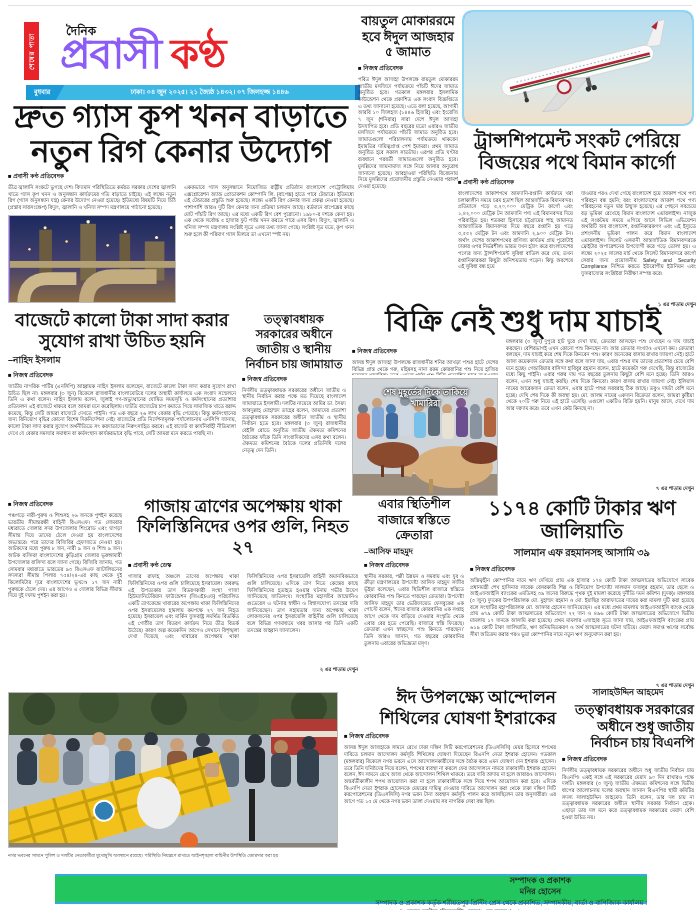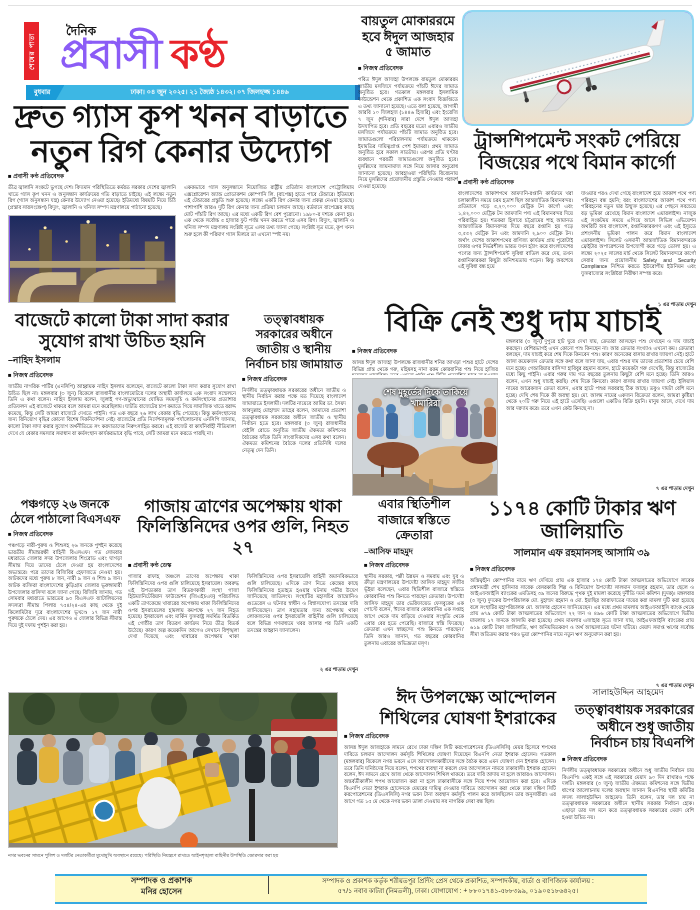--- a/index.html
+++ b/index.html
@@ -31,34 +31,34 @@
   .datebar .day {
     background:#1b9cd8; color:#fff; font-size:6.5px; font-weight:bold; height:100%;
     display:flex; align-items:center; padding:0 14px 0 8px;
     clip-path:polygon(0 0,100% 0,78% 100%,0 100%);
   }
   .datebar .dateline { flex:1; text-align:center; color:#fff; font-size:6.5px; font-weight:bold; }
   .datebar .endcap { background:#1b75bc; width:5px; height:100%; }
 
   
   .footer {
-    background:#fef9c3; border-top:2px solid #36a9e1; border-bottom:2px solid #36a9e1;
-    display:flex; align-items:flex-start;
+    background:#22c55e; border-top:2px solid #36a9e1; border-bottom:2px solid #36a9e1;
+    display:flex; align-items:flex-end;flex-direction:column;
   }
   .footer .left { width:36%; text-align:center; font-size:8px; font-weight:bold; color:#222; line-height:1.35; }
   .footer .divider { width:1px; height:18px; background:#444; }
   .footer .right { flex:1; text-align:center; font-size:6.5px; color:#222; line-height:1.5; }
 
   .caption-overlay {
     position:absolute; color:#fff; font-weight:bold; font-size:8.5px; line-height:1.25;
     text-align:center; text-shadow:0 0 2px #000,0 0 3px #000;
     font-family:"Liberation Serif","DejaVu Serif",serif;
   }
   .photo-caption { font-size:4.6px; color:#444; margin-top:2px; }
-  .name-label { font-size:8.5px; font-weight:normal; text-align:center; color:#111; }
+  .name-label { font-size:8.5px; font-weight:bold; text-align:center; color:#111; }
   .topline { position:absolute; left:8px; right:8px; top:5px; border-top:1px solid #e2e2e2; }
 </style>
 </head>
 <body>
 
 <div class="page">
   <div class="topline"></div>
 
   <div class="abs" style="left:8px;top:8px;width:346px;height:92px;">
     <div class="abs edition-tab" style="left:16px;top:14px;height:58px;">শেষের পাতা</div>
@@ -212,21 +212,20 @@
         <div class="caption-overlay" style="left:20px;top:8px;width:105px;">শেষ মুহূর্তের দিকে তাকিয়ে খামারিরা</div>
       </div>
     </div>
     <div class="abs" style="left:154px;top:32px;width:188px;">
       <div class="body-text" style="height:146px;">মঙ্গলবার (৩ জুন) দুপুরে হাট ঘুরে দেখা যায়, ক্রেতারা আসছেন পশু দেখছেন ও দাম যাচাই করছেন। বেশিরভাগই এখন কোনো পশু কিনছেন না। আর ক্রেতার সংখ্যাও এখনো কম। ক্রেতারা বলছেন, দাম যাচাই করে শেষ দিকে কিনবেন পশু। কারণ অনেকের বাসায় রাখার জায়গা নেই। হাটে আসা কয়েকজন ক্রেতার সঙ্গে কথা বলে জানা যায়, এবার পশুর দাম তাদের প্রত্যাশার চেয়ে বেশি মনে হচ্ছে। গেন্ডারিয়ার বাসিন্দা হাবিবুর রহমান বলেন, হাটে কয়েকটা গরু দেখেছি, কিন্তু বাজেটের মধ্যে কিছু পাইনি। এবার গরুর দাম গত বছরের তুলনায় কিছুটা বেশি মনে হচ্ছে। তিনি আরও বলেন, এখন শুধু যাচাই করছি। শেষ দিকে কিনবো। কারণ বাসায় রাখার জায়গা নেই। ইলিয়াস নামের আরেকজন ক্রেতা বলেন, এবার হাটে পশুর সরবরাহ ঠিক আছে। তবুও দামটা বেশি মনে হচ্ছে। দেখি শেষ দিকে কী অবস্থা হয়। মো. আলম নামের একজন বিক্রেতা বলেন, আমরা কুষ্টিয়া থেকে ২০টি গরু নিয়ে এই হাটে এসেছি। এগুলো একটিও বিক্রি হয়নি। মানুষ আসে, দেখে দাম আর দরদাম করে। তবে এখন কেউ কিনছে না।</div>
       <span class="cont">৭ এর পাতায় দেখুন</span>
     </div>
   </div>
 
   <div class="abs" style="left:8px;top:497px;width:114px;height:190px;">
-    <div class="hl" style="font-size:11.5px;line-height:1.3;">পঞ্চগড়ে ২৬ জনকে ঠেলে পাঠালো বিএসএফ</div>
     <div class="byline">■ নিজস্ব প্রতিবেদক</div>
     <div class="body-text" style="height:128px;">পঞ্চগড়ে নারী-পুরুষ ও শিশুসহ ২৬ জনকে পুশইন করেছে ভারতীয় সীমান্তরক্ষী বাহিনী বিএসএফ। গত সোমবার মধ্যরাতে জেলার সদর উপজেলার শিংরোড এবং ঘাগড়া সীমান্ত দিয়ে তাদের ঠেলে দেওয়া হয় বাংলাদেশের অভ্যন্তরে। পরে তাদের বিজিবির হেফাজতে নেওয়া হয়। আটকদের মধ্যে পুরুষ ৮ জন, নারী ৯ জন ও শিশু ৯ জন। আটক ব্যক্তিরা বাংলাদেশের কুড়িগ্রাম জেলার ভূরুঙ্গামারী উপজেলার বাসিন্দা বলে জানা গেছে। বিজিবি জানায়, গত সোমবার মধ্যরাতে ভারতের ৯৩ বিএসএফ ব্যাটালিয়নের সদস্যরা সীমান্ত পিলার ৭৫৪/২৪-এর কাছ থেকে দুই কিলোমিটার দূরে বাংলাদেশের ভূখণ্ডে ১৭ জন নারী পুরুষকে ঠেলে দেয়। এর আগেও এ জেলার বিভিন্ন সীমান্ত দিয়ে দুই দফায় পুশইন করা হয়।</div>
   </div>
 
   <div class="abs" style="left:128px;top:497px;width:230px;height:190px;">
     <div class="hl" style="font-size:17px;line-height:1.2;">গাজায় ত্রাণের অপেক্ষায় থাকা ফিলিস্তিনিদের ওপর গুলি, নিহত ২৭</div>
     <div class="byline">■ প্রবাসী কণ্ঠ ডেস্ক</div>
     <div class="body-text two-col" style="height:92px;">গাজার রাফাহ অঞ্চলে ত্রাণের অপেক্ষায় থাকা ফিলিস্তিনিদের ওপর গুলি চালিয়েছে ইসরায়েল। অবরুদ্ধ এই উপত্যকার ত্রাণ বিতরণকারী সংস্থা গাজা হিউম্যানিটেরিয়ান ফাউন্ডেশন (জিএইচএফ) পরিচালিত একটি ত্রাণকেন্দ্রে খাবারের অপেক্ষায় থাকা ফিলিস্তিনিদের ওপর ইসরায়েলের হামলায় কমপক্ষে ২৭ জন নিহত হয়েছে। ইসরায়েল এবং মার্কিন যুক্তরাষ্ট্র সমর্থিত বিতর্কিত এই গোষ্ঠীর ত্রাণ বিতরণ কার্যক্রম নিয়ে তীব্র বিতর্ক উঠেছে। কারণ অল্প কয়েকদিন আগেও সেখানে বিশৃঙ্খলা দেখা দিয়েছে এবং খাবারের অপেক্ষায় থাকা ফিলিস্তিনিদের ওপর ইসরায়েলি বাহিনী অমানবিকভাবে গুলি চালিয়েছে। এদিকে ত্রাণ নিতে কেন্দ্রের কাছে ফিলিস্তিনিদের হতাহত হওয়ার ঘটনায় গভীর উদ্বেগ জানিয়েছে জাতিসংঘ। সংস্থাটির মহাসচিব আন্তোনিও গুতেরেস এ ঘটনার স্বাধীন ও বিশ্বাসযোগ্য তদন্তের দাবি জানিয়েছেন। ত্রাণ সহায়তার জন্য অপেক্ষায় থাকা লোকজনের ওপর ইসরায়েলি বাহিনীর গুলি চালিয়েছে বলে বিভিন্ন গণমাধ্যমে খবর আসার পর তিনি একটি তদন্তের আহ্বান জানালেন।</div>
     <span class="cont">২ এর পাতায় দেখুন</span>
   </div>

